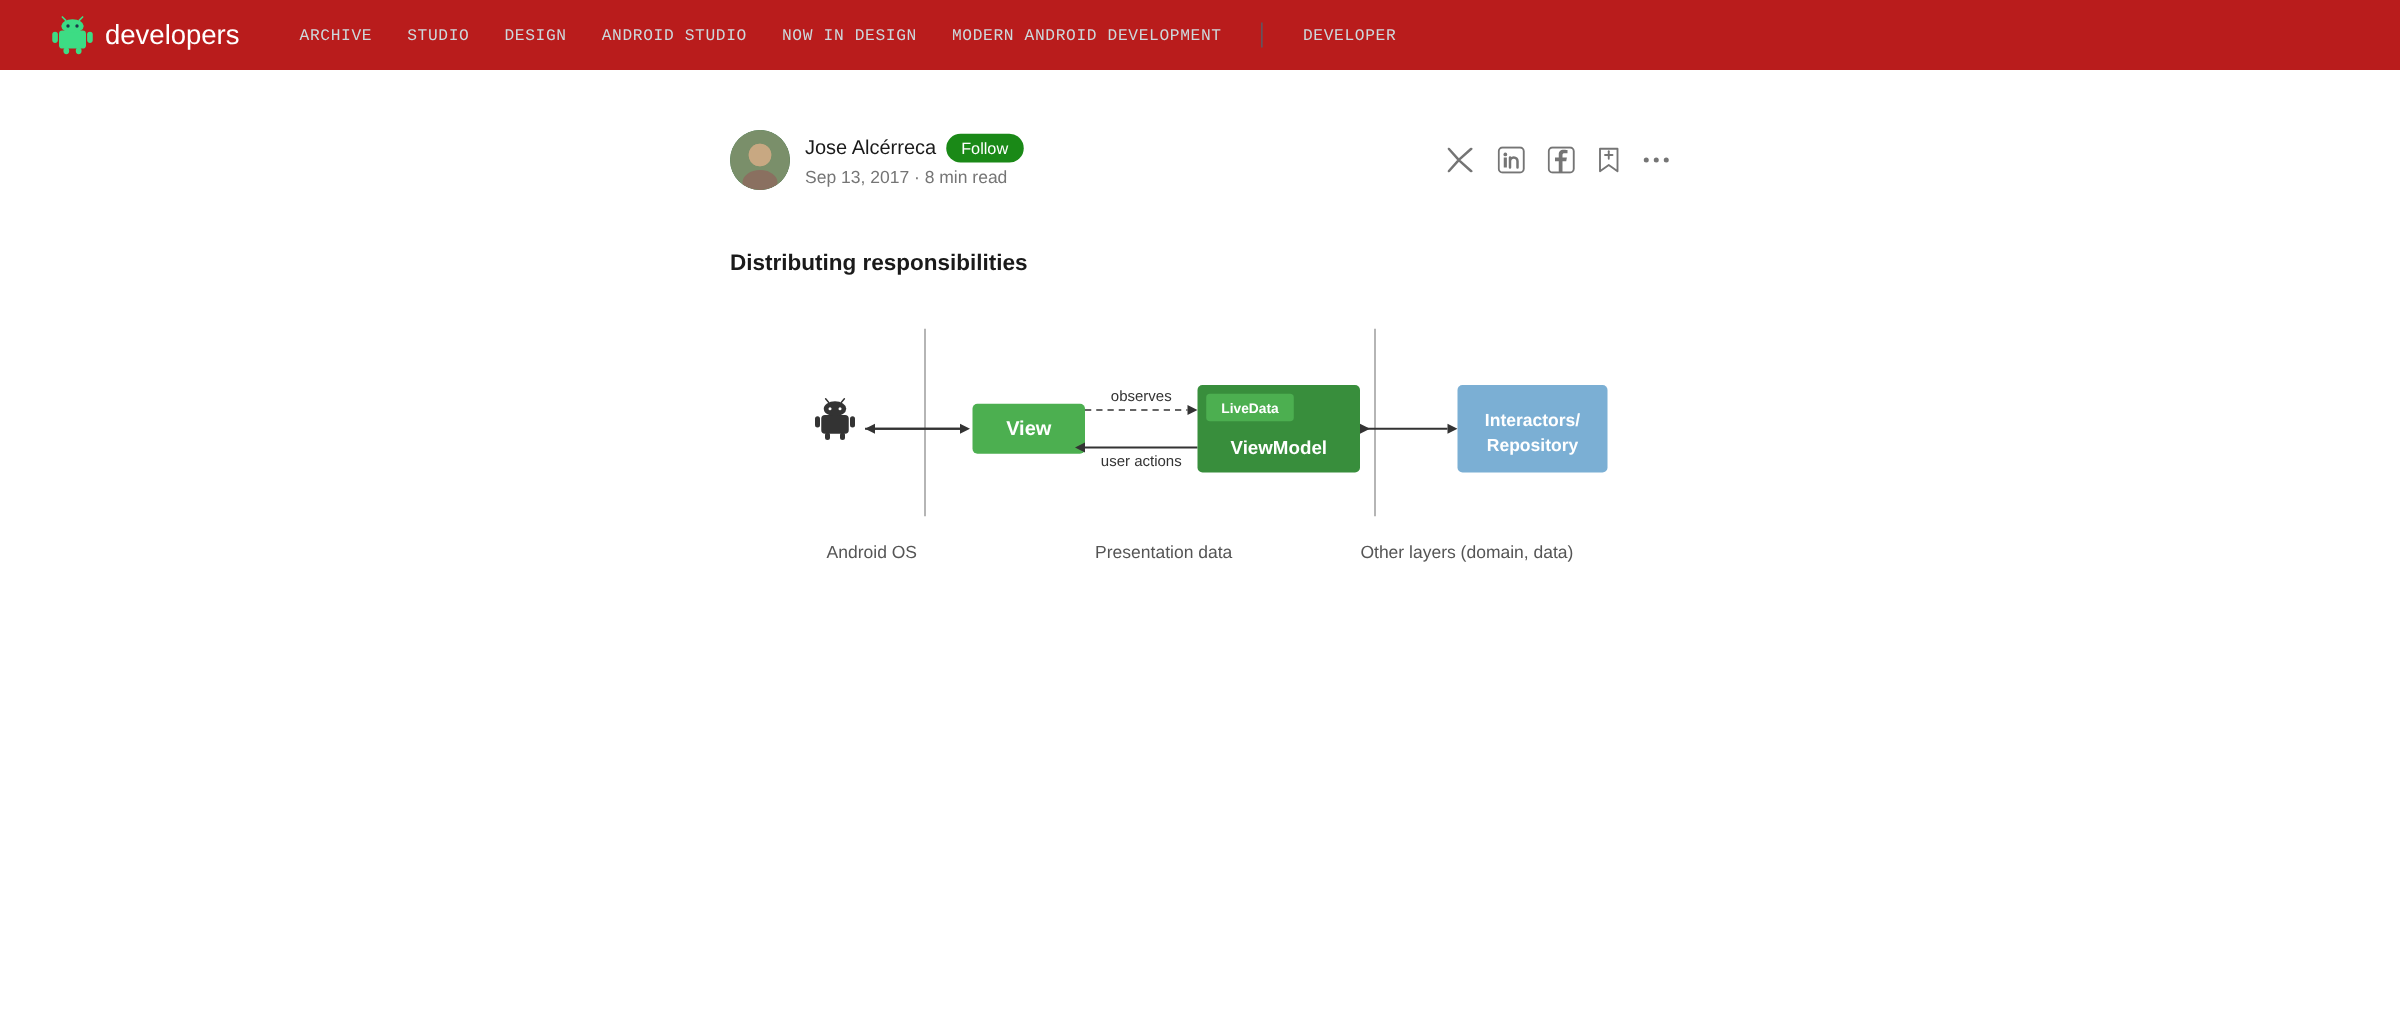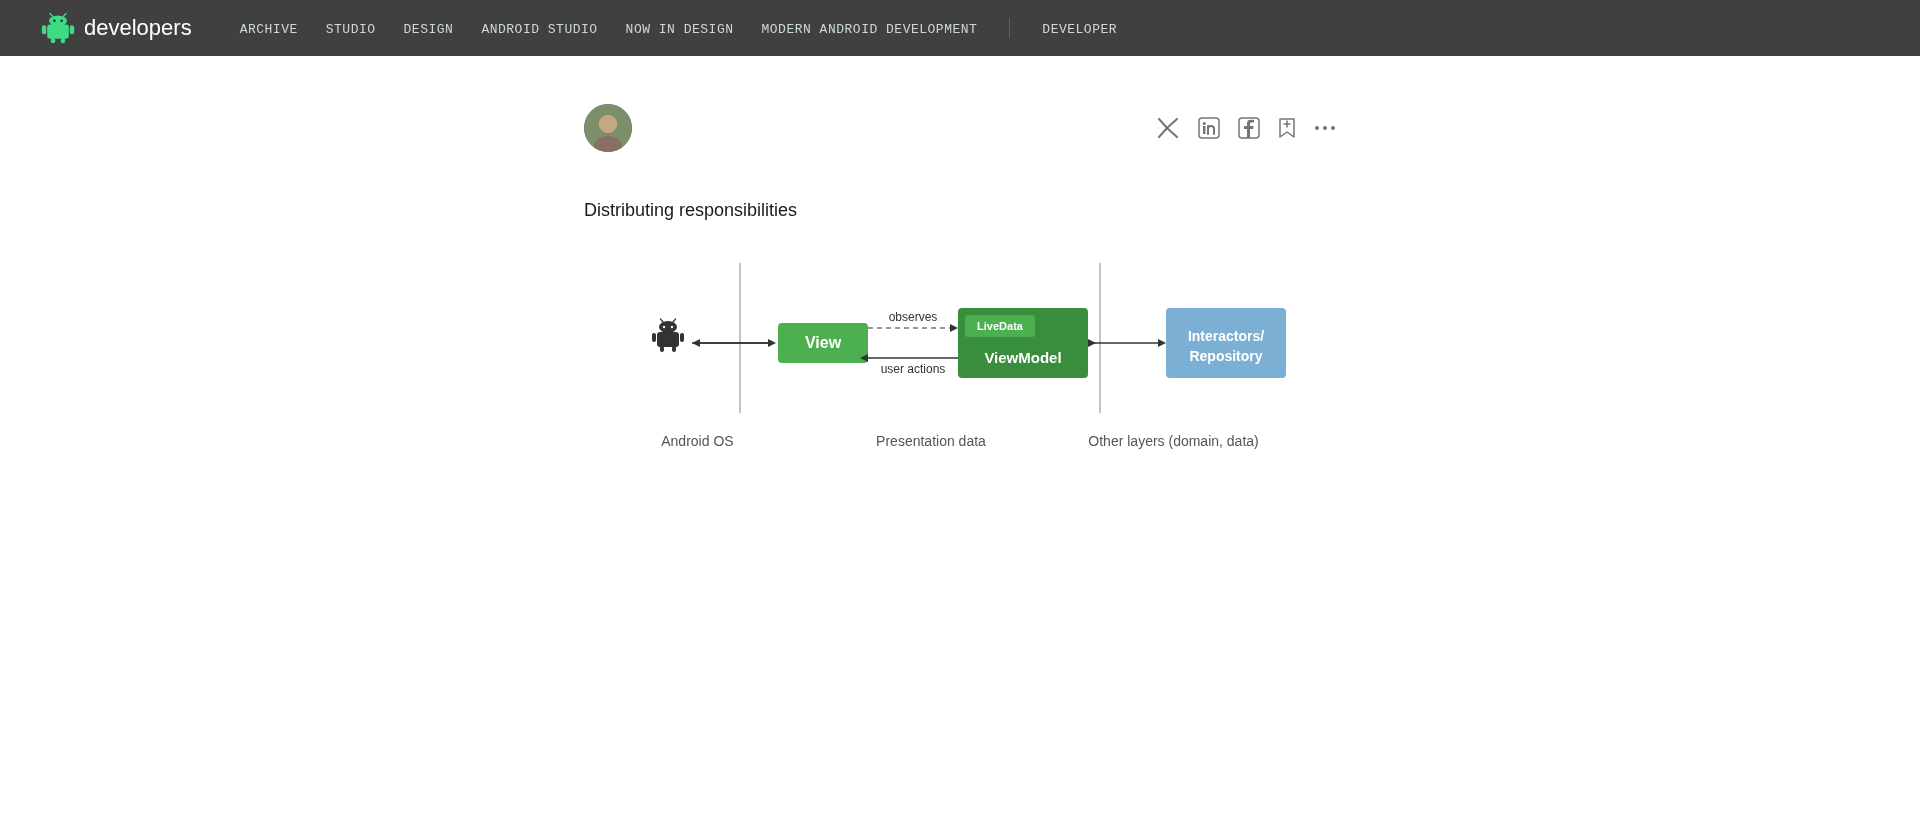--- a/index.html
+++ b/index.html
@@ -1,20 +1,20 @@
 <!DOCTYPE html>
 <html><head>
   <meta charset="utf-8">
   <style>
     * { margin: 0; padding: 0; box-sizing: border-box; }
     body { font-family: 'Georgia', serif; background: #fff; color: #1a1a1a; }
 
     
     .header {
-      background: #404040;
+      background: #b91c1c;
       display: flex;
       align-items: center;
       padding: 0 40px;
       height: 56px;
       gap: 32px;
     }
     .logo-area {
       display: flex;
       align-items: center;
       gap: 8px;
@@ -155,21 +155,21 @@
     
     .section-heading {
       font-size: 26px;
       font-weight: 700;
       color: #1a1a1a;
       font-family: Arial, sans-serif;
       margin-bottom: 16px;
     }
     .sub-heading {
       font-size: 18px;
-      font-weight: 400;
+      font-weight: 700;
       color: #1a1a1a;
       font-family: Arial, sans-serif;
       margin-bottom: 32px;
     }
 
     
     .diagram-container {
       margin: 32px 0 24px;
       display: flex;
       flex-direction: column;
@@ -244,20 +244,27 @@
         <div class="avatar-img">
           
           <svg viewBox="0 0 48 48" width="48" height="48" xmlns="http://www.w3.org/2000/svg">
             <circle cx="24" cy="24" r="24" fill="#7a8f6a"></circle>
             <circle cx="24" cy="20" r="9" fill="#c8a882"></circle>
             <ellipse cx="24" cy="42" rx="14" ry="10" fill="#8a7060"></ellipse>
             <circle cx="24" cy="20" r="9" fill="#c8a882"></circle>
           </svg>
         </div>
       </div>
+      <div class="author-info">
+        <div class="author-name-row">
+          <span class="author-name">Jose Alcérreca</span>
+          <button class="follow-btn">Follow</button>
+        </div>
+        <div class="article-meta">Sep 13, 2017 · 8 min read</div>
+      </div>
     </div>
 
     <div class="social-actions">
       <span class="social-icon" title="Share on Twitter">
         <svg width="22" height="20" viewBox="0 0 22 20" fill="none" xmlns="http://www.w3.org/2000/svg">
           <path d="M1 1l8.5 9.5M1 19l8.5-9.5m0 0L19 1M9.5 10.5L19 19" stroke="#757575" stroke-width="2" stroke-linecap="round"></path>
         </svg>
       </span>
       <span class="social-icon" title="Share on LinkedIn">
         <svg width="22" height="22" viewBox="0 0 22 22" fill="none" xmlns="http://www.w3.org/2000/svg">

